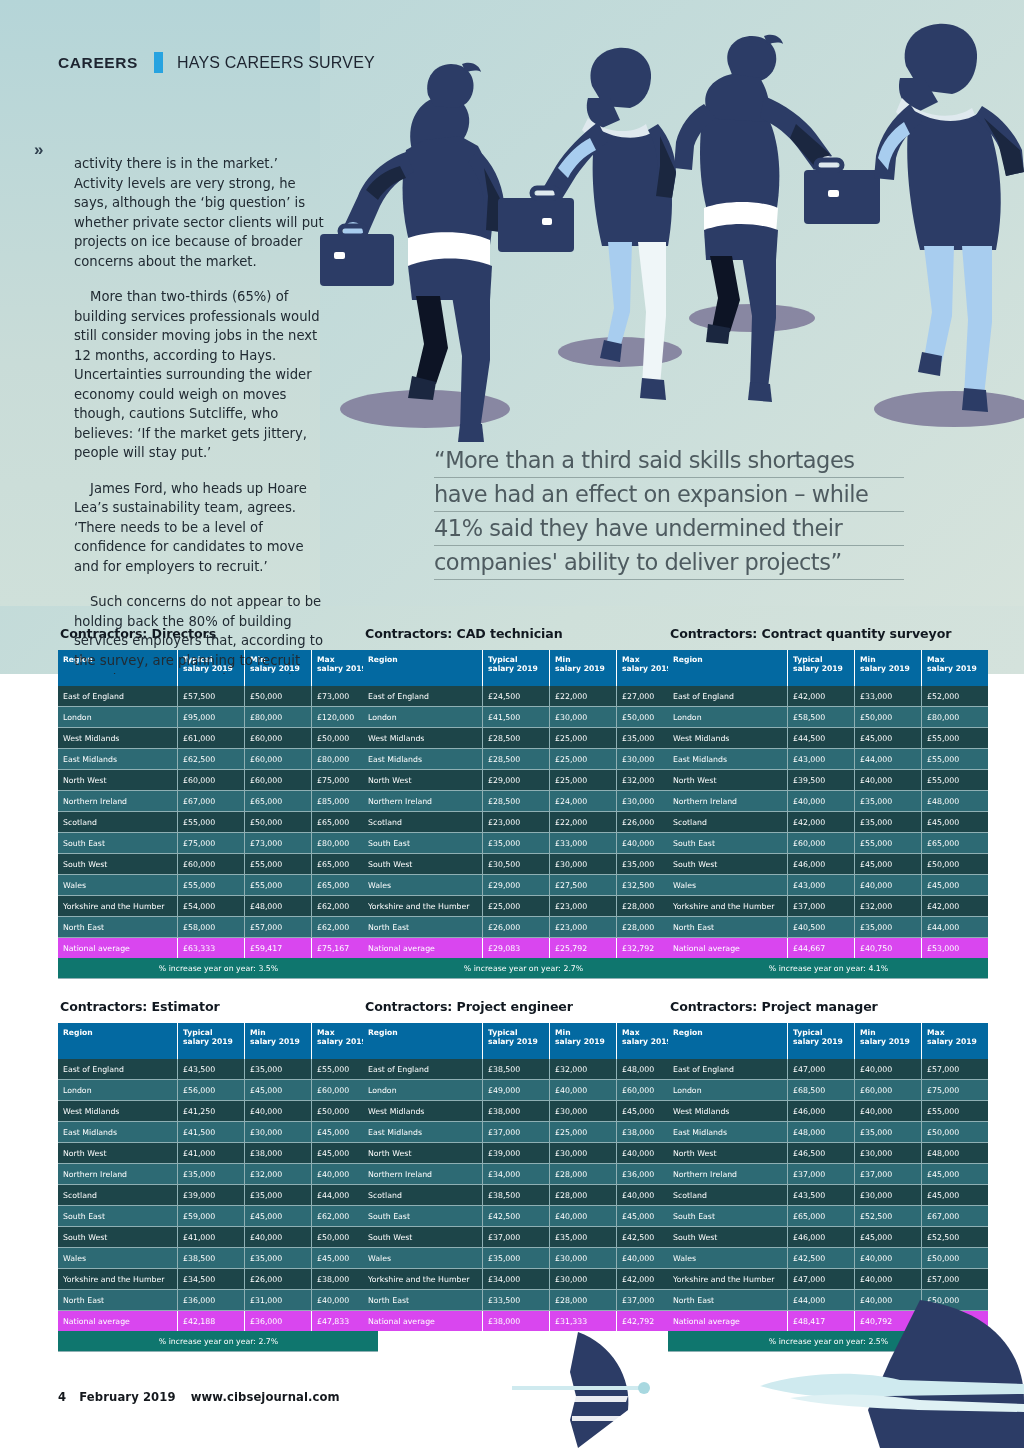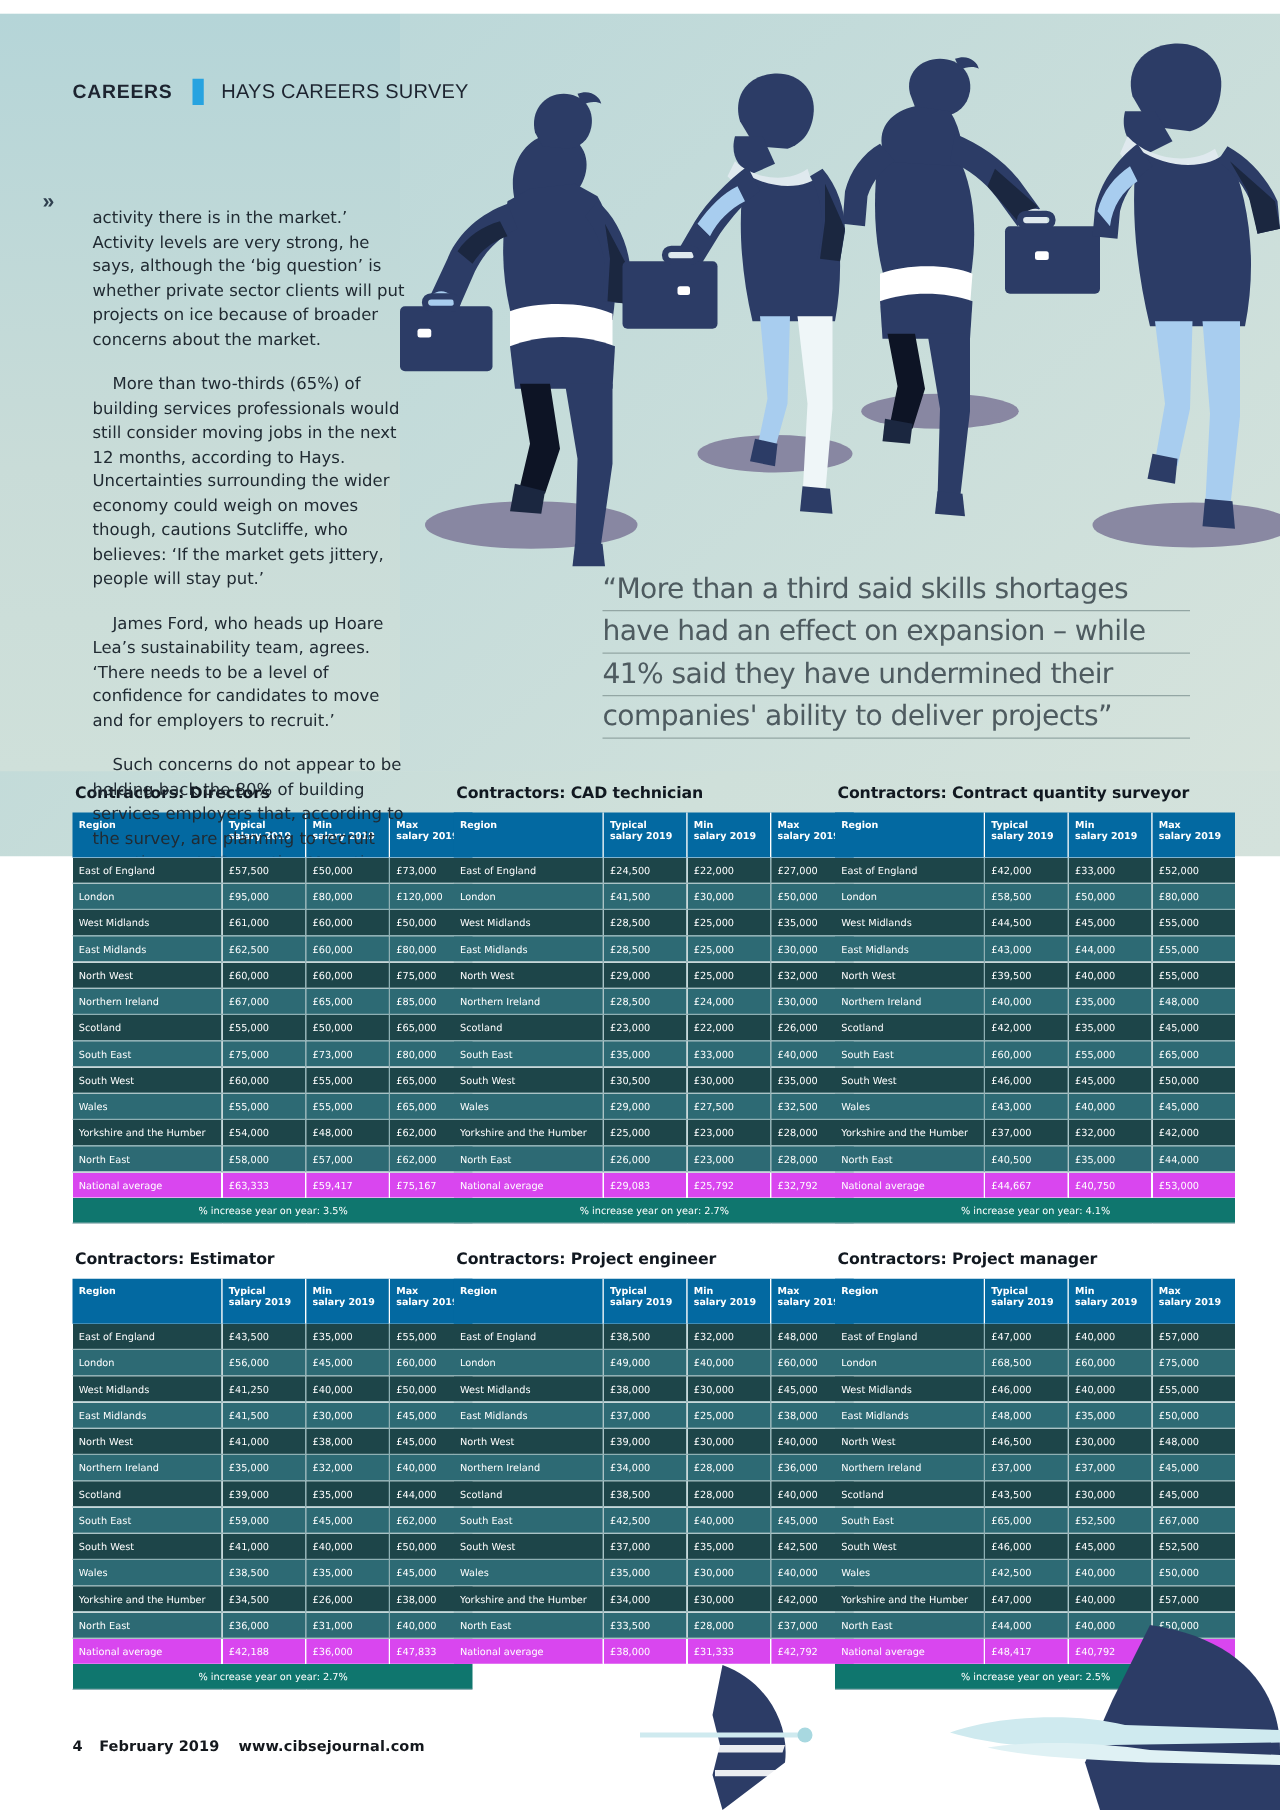--- a/index.html
+++ b/index.html
@@ -4,21 +4,21 @@
 <style>
   html,body{margin:0;padding:0;}
   body{
     width:1024px;height:1448px;
     background:#ffffff;
     font-family:"Liberation Sans", sans-serif;
     position:relative;overflow:hidden;
   }
   
   .hero{
-    position:absolute;left:0;top:11px;width:1024px;height:674px;
+    position:absolute;left:0;top:0;width:1024px;height:674px;
     background:linear-gradient(135deg,#b9d7d9 0%, #c3dbd9 35%, #cfe0da 70%, #d4e2dc 100%);
     overflow:hidden;
   }
   .hero-left-wash{
     position:absolute;left:0;top:0;width:360px;height:606px;
     background:linear-gradient(180deg,#b5d5d8 0%,#c9dcd8 60%,#cfe0da 100%);
   }
   .kicker{
     position:absolute;left:58px;top:52px;
     display:flex;align-items:center;gap:0;
@@ -42,21 +42,21 @@
   }
   .bodycol p{
     margin:16px;
     font-family:"DejaVu Sans", sans-serif;
     font-size:13.2px;line-height:19.5px;color:#212b33;
     text-indent:0;
   }
   .bodycol p.ind{text-indent:16px;}
   
   .pullquote{
-    position:absolute;left:434px;top:444px;width:470px;z-index:6;margin-left:48px;
+    position:absolute;left:434px;top:444px;width:470px;z-index:6;
   }
   .pullquote .ql{
     font-family:"DejaVu Sans", sans-serif;
     font-size:22.5px;line-height:32px;color:#4e5b60;
     border-bottom:1.3px solid #93a6a4;
     padding-bottom:1px;white-space:nowrap;
     letter-spacing:-0.5px;
   }
   
   .illus{position:absolute;left:320px;top:0;width:704px;height:606px;}

